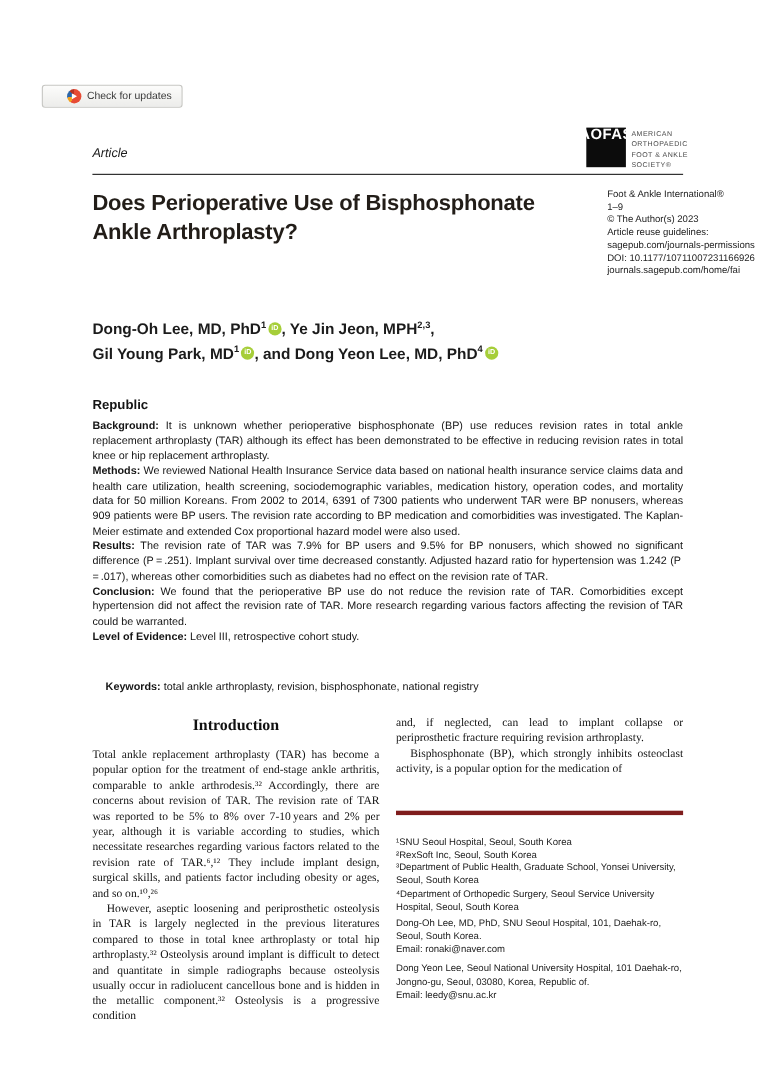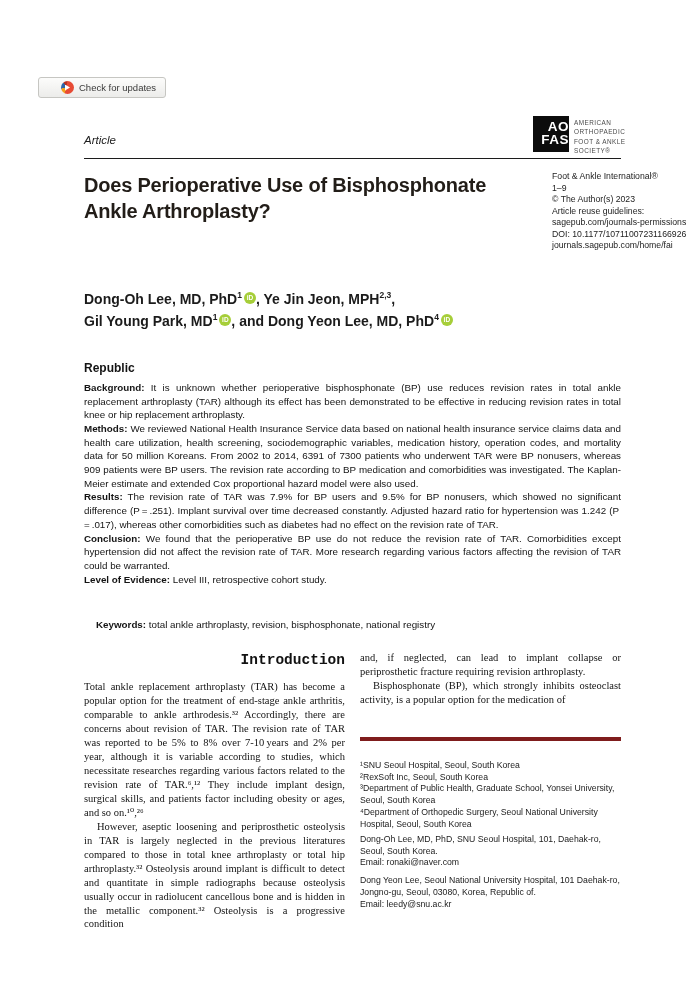--- a/index.html
+++ b/index.html
@@ -36,21 +36,21 @@
 
   .article-type {
     position: absolute; left: 84px; top: 134px;
     font-style: italic; font-size: 11.5px; color: #1c1c1c;
   }
 
   
   .logo { position: absolute; left: 533px; top: 116px; display: flex; gap: 5px; }
   .logo-box {
     width: 36px; height: 36px; background: #0c0c0c; color: #fff;
-    display: flex; flex-direction: column; justify-content: center; align-items: flex-end;
+    display: flex; flex-direction: row; justify-content: center; align-items: flex-start;
     font-weight: bold; font-size: 13.5px; line-height: 0.95; letter-spacing: 0.5px;
   }
   .logo-org { font-size: 6.4px; letter-spacing: 0.45px; color: #4a4a4a; line-height: 1.45; padding-top: 2px; }
 
   .header-rule { position: absolute; left: 84px; top: 158px; width: 537px; height: 1.2px; background: #1c1c1c; }
 
   .title {
     position: absolute; left: 84px; top: 172px; width: 470px;
     font-size: 20px; font-weight: bold; color: #221d18;
     line-height: 1.3; letter-spacing: -0.2px;
@@ -89,22 +89,22 @@
   .columns {
     position: absolute; left: 84px; top: 651px; width: 537px;
     display: flex; gap: 15px;
   }
   .col {
     width: 261px; flex: 0 0 261px;
     font-family: "Liberation Serif", "DejaVu Serif", serif;
     font-size: 10.5px; line-height: 1.33; text-align: justify; color: #131313;
   }
   .intro-heading {
-    font-family: Liberation Mono, monospace;
-    font-size: 14.5px; font-weight: bold; margin: 0 0 10px 0; color: #111; text-align: right;
+    font-family: Liberation Serif, serif;
+    font-size: 14.5px; font-weight: bold; margin: 0 0 10px 0; color: #111; text-align: center;
   }
   .col p { margin: 0; }
   .col p + p { text-indent: 13px; }
 
   .footnote {
     margin-top: 30px; border-top: 4px solid #7f1d1d; padding-top: 19px;
     font-family: "Liberation Sans", "DejaVu Sans", sans-serif;
     font-size: 8.7px; line-height: 1.36; text-align: left; color: #1b1b1b;
   }
   .fn-note { margin-top: 9px; }
@@ -198,21 +198,21 @@
       <p>and, if neglected, can lead to implant collapse or periprosthetic fracture requiring revision arthroplasty.</p>
           <p>Bisphosphonate (BP), which strongly inhibits osteoclast activity, is a popular option for the medication of</p>
         </div>
 
       <div class="footnote">
         <div>
 
         <div>¹SNU Seoul Hospital, Seoul, South Korea</div>
             <div>²RexSoft Inc, Seoul, South Korea</div>
             <div>³Department of Public Health, Graduate School, Yonsei University, Seoul, South Korea</div>
-            <div>⁴Department of Orthopedic Surgery, Seoul National University Hospital, Seoul, South Korea</div>
+            <div>⁴Department of Orthopedic Surgery, Seoul Service University Hospital, Seoul, South Korea</div>
           </div>
         <div class="corr-list">
 
             <div class="corr-block">
               <div>Dong-Oh Lee, MD, PhD, SNU Seoul Hospital, 101, Daehak-ro, Seoul, South Korea.</div>
               <div>Email: ronaki@naver.com</div>
             </div>
 
             <div class="corr-block">
               <div>Dong Yeon Lee, Seoul National University Hospital, 101 Daehak-ro, Jongno-gu, Seoul, 03080, Korea, Republic of.</div>

